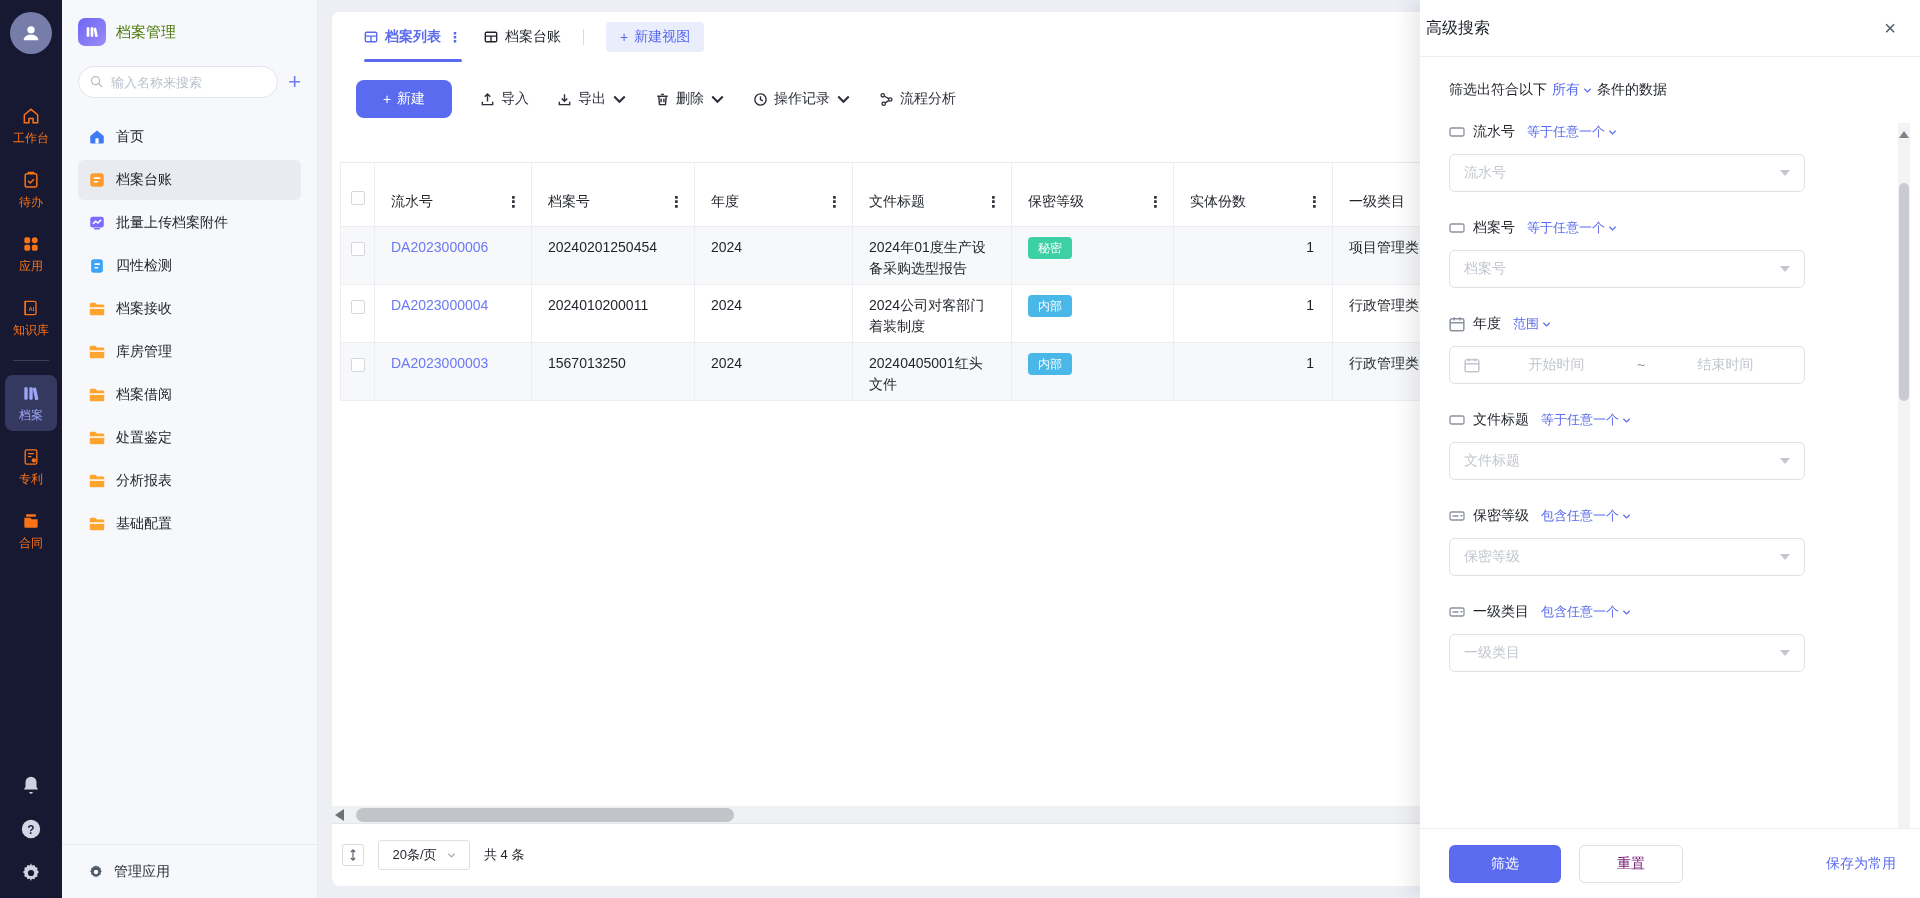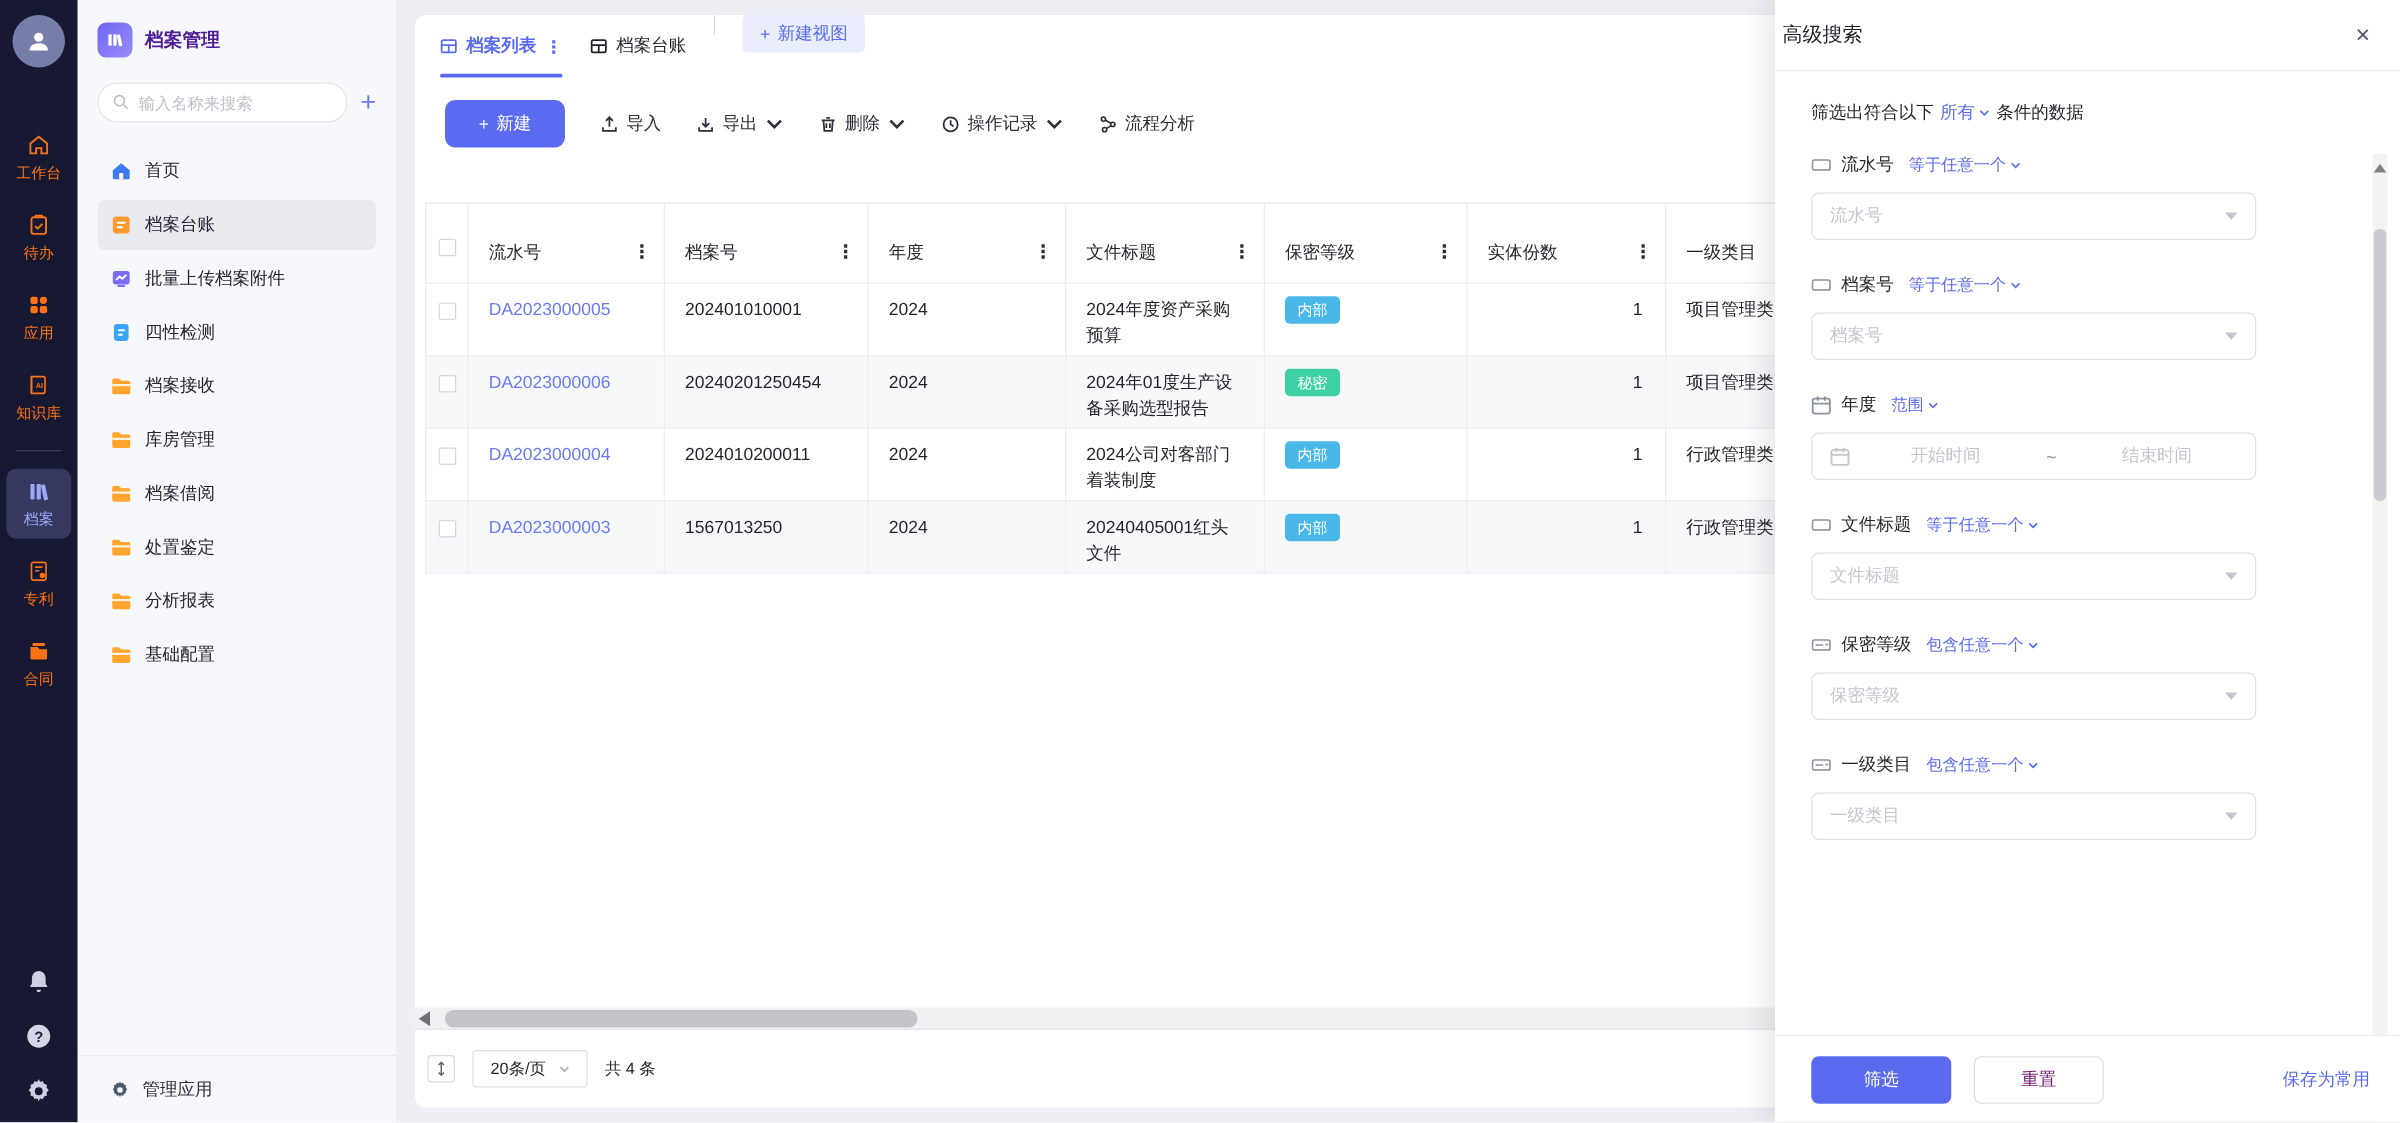--- a/index.html
+++ b/index.html
@@ -15,38 +15,38 @@
   .rail-item .ric { width:20px; height:20px; }
   .rail-item.active { background:#35395f; color:#9fa6f8; }
   .rail-divider { width:36px; height:1px; background:#3a3d5c; margin:6px 0; }
   .rail-bottom { margin-top:auto; margin-bottom:14px; display:flex; flex-direction:column; align-items:center; gap:22px; color:#ced1e2; }
   .rail-bottom .ric { width:22px; height:22px; cursor:pointer; }
 
   
   .sidebar { position:absolute; left:62px; top:0; width:256px; height:898px; background:#f7f8fb; border-right:1px solid #e9ebf1; display:flex; flex-direction:column; z-index:15; }
   .sb-head { display:flex; align-items:center; gap:10px; padding:18px 16px 6px; }
   .sb-logo { width:28px; height:28px; border-radius:7px; background:linear-gradient(135deg,#6f66f3,#9a8cf9); display:flex; align-items:center; justify-content:center; }
-  .sb-title { font-size:15px; font-weight:700; color:#4c1d95; }
+  .sb-title { font-size:15px; font-weight:400; color:#4d7c0f; }
   .sb-search { display:flex; align-items:center; gap:10px; padding:14px 16px 12px; }
   .sb-search .pill { flex:1; position:relative; }
   .sb-search input { width:100%; height:32px; border:1px solid #e3e5ec; background:#fff; border-radius:16px; padding:0 10px 0 32px; font-size:13px; color:#333; outline:none; }
   .sb-search input::placeholder { color:#bcc1cc; }
   .sb-search .mag { position:absolute; left:11px; top:8px; width:15px; height:15px; }
   .sb-plus { color:#6f7cf0; font-size:22px; line-height:1; cursor:pointer; font-weight:400; }
   .sb-menu { padding:4px 0; overflow:hidden; flex:1; }
   .sb-item { height:40px; margin:3px 16px; padding:0 10px; border-radius:6px; display:flex; align-items:center; gap:10px; font-size:14px; color:#23262e; cursor:pointer; }
   .sb-item.active { background:#e9ebf1; }
   .sb-item .sic { width:18px; height:18px; flex:0 0 18px; }
   .sb-foot { border-top:1px solid #e8eaef; height:54px; display:flex; align-items:center; gap:10px; padding:0 26px; font-size:14px; color:#2b2f38; cursor:pointer; }
 
   
   .main { position:absolute; left:318px; top:0; width:1602px; height:898px; }
   .card { position:absolute; left:14px; top:12px; width:1580px; height:874px; background:#fff; border-radius:8px; overflow:hidden; }
 
-  .tabbar { height:50px; display:flex; align-items:flex-start; padding:0 20px; gap:22px; }
+  .tabbar { height:50px; display:flex; align-items:center; padding:0 32px; gap:22px; }
   .tab { position:relative; height:50px; display:flex; align-items:center; gap:7px; font-size:14px; cursor:pointer; color:#1f2329; }
   .tab.active { color:#5a6bf0; font-weight:600; }
   .tab.active::after { content:""; position:absolute; left:0; right:0; bottom:0; height:3px; background:#5a6bf0; border-radius:2px; }
   .tab .tdots { font-weight:700; letter-spacing:0; }
   .tab-sep { width:1px; height:16px; background:#d8dade; }
   .newview { height:30px; padding:0 14px; background:#e9edfc; color:#5a6bf0; border-radius:4px; display:flex; align-items:center; gap:6px; font-size:14px; cursor:pointer; border:none; }
 
   .toolbar { display:flex; align-items:center; padding:18px 0 0 24px; gap:28px; }
   .btn-new { height:38px; min-width:96px; border:none; border-radius:8px; background:#5a6bf0; color:#fff; font-size:14px; display:flex; align-items:center; justify-content:center; gap:6px; cursor:pointer; }
   .tact { display:flex; align-items:center; gap:6px; font-size:14px; color:#2b2f38; cursor:pointer; background:none; border:none; }
@@ -428,30 +428,20 @@
                   </div>
                 </th>
               <th>
                   <div class="thflex">
                     <span>一级类目</span>
                   </div>
                 </th>
             </tr>
           </thead>
           <tbody>
-            <tr>
-              <td class="checkcol"><span class="cbox"></span></td>
-              <td><span class="lnk">DA2023000005</span></td>
-              <td>202401010001</td>
-              <td>2024</td>
-              <td>2024年度资产采购预算</td>
-              <td><span class="badge badge--blue">内部</span></td>
-              <td class="num">1</td>
-              <td>项目管理类</td>
-            </tr>
             <tr class="alt">
               <td class="checkcol"><span class="cbox"></span></td>
               <td><span class="lnk">DA2023000006</span></td>
               <td>20240201250454</td>
               <td>2024</td>
               <td>2024年01度生产设备采购选型报告</td>
               <td><span class="badge badge--green">秘密</span></td>
               <td class="num">1</td>
               <td>项目管理类</td>
             </tr>

